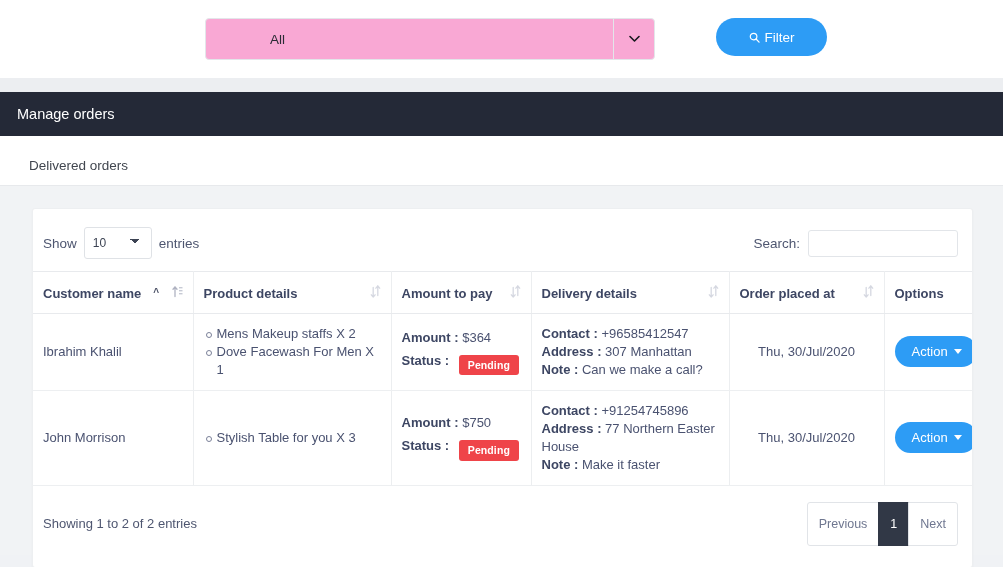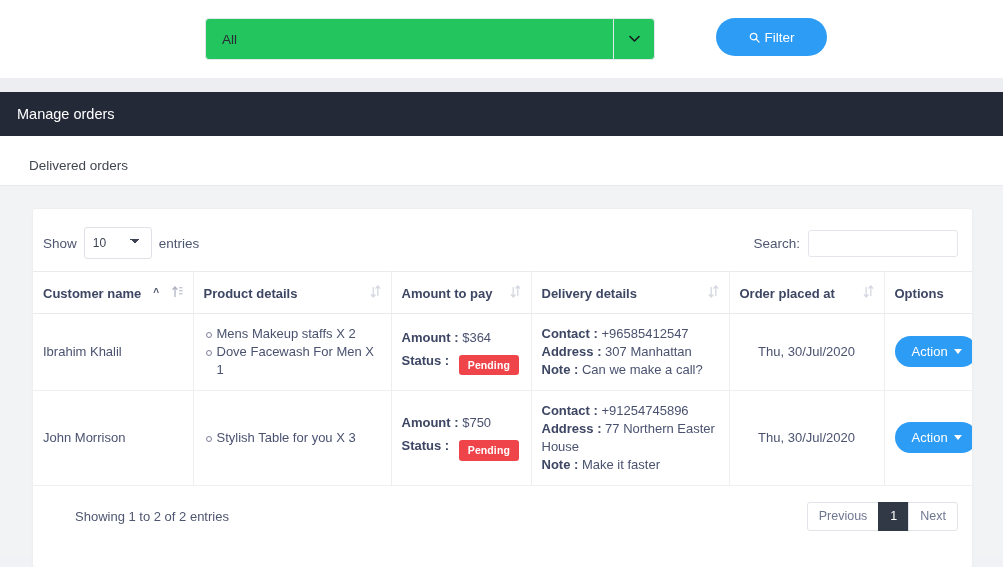--- a/index.html
+++ b/index.html
@@ -19,23 +19,24 @@
     align-items: center;
     padding: 0 0 0 0;
     position: relative;
   }
   .select-wrap {
     position: absolute;
     left: 205px; top: 18px;
     width: 450px; height: 42px;
     border: 1px solid #e3e6ea;
     border-radius: 4px;
-    background: #22c55e;
+    background: #f9a8d4;
     display: flex;
     align-items: center;
+    padding-left: 48px;
   }
   .select-value {
     flex: 1;
     padding-left: 16px;
     font-size: 13.5px;
     color: #2b2b35;
   }
   .select-arrow {
     width: 41px; height: 100%;
     border-left: 1px solid #e3e6ea;
@@ -228,26 +229,25 @@
     border-top: 5px solid #fff;
     display: inline-block;
   }
 
   
   .card-foot {
     display: flex;
     align-items: center;
     justify-content: space-between;
     padding: 16px 14px 0 10px;
-    margin-left: 32px;
   }
   .info-txt { font-size: 13px; color: #4e5670; }
   .pager { display: flex; }
   .pg {
-    min-width: 36px; height: 29px;
+    min-width: 36px; height: 44px;
     border: 1px solid #e1e4e8;
     background: #fff;
     color: #6f7790;
     font-size: 12.5px;
     font-family: "Liberation Sans", sans-serif;
     display: flex; align-items: center; justify-content: center;
     padding: 0 11px;
     cursor: pointer;
     margin-left: -1px;
   }

